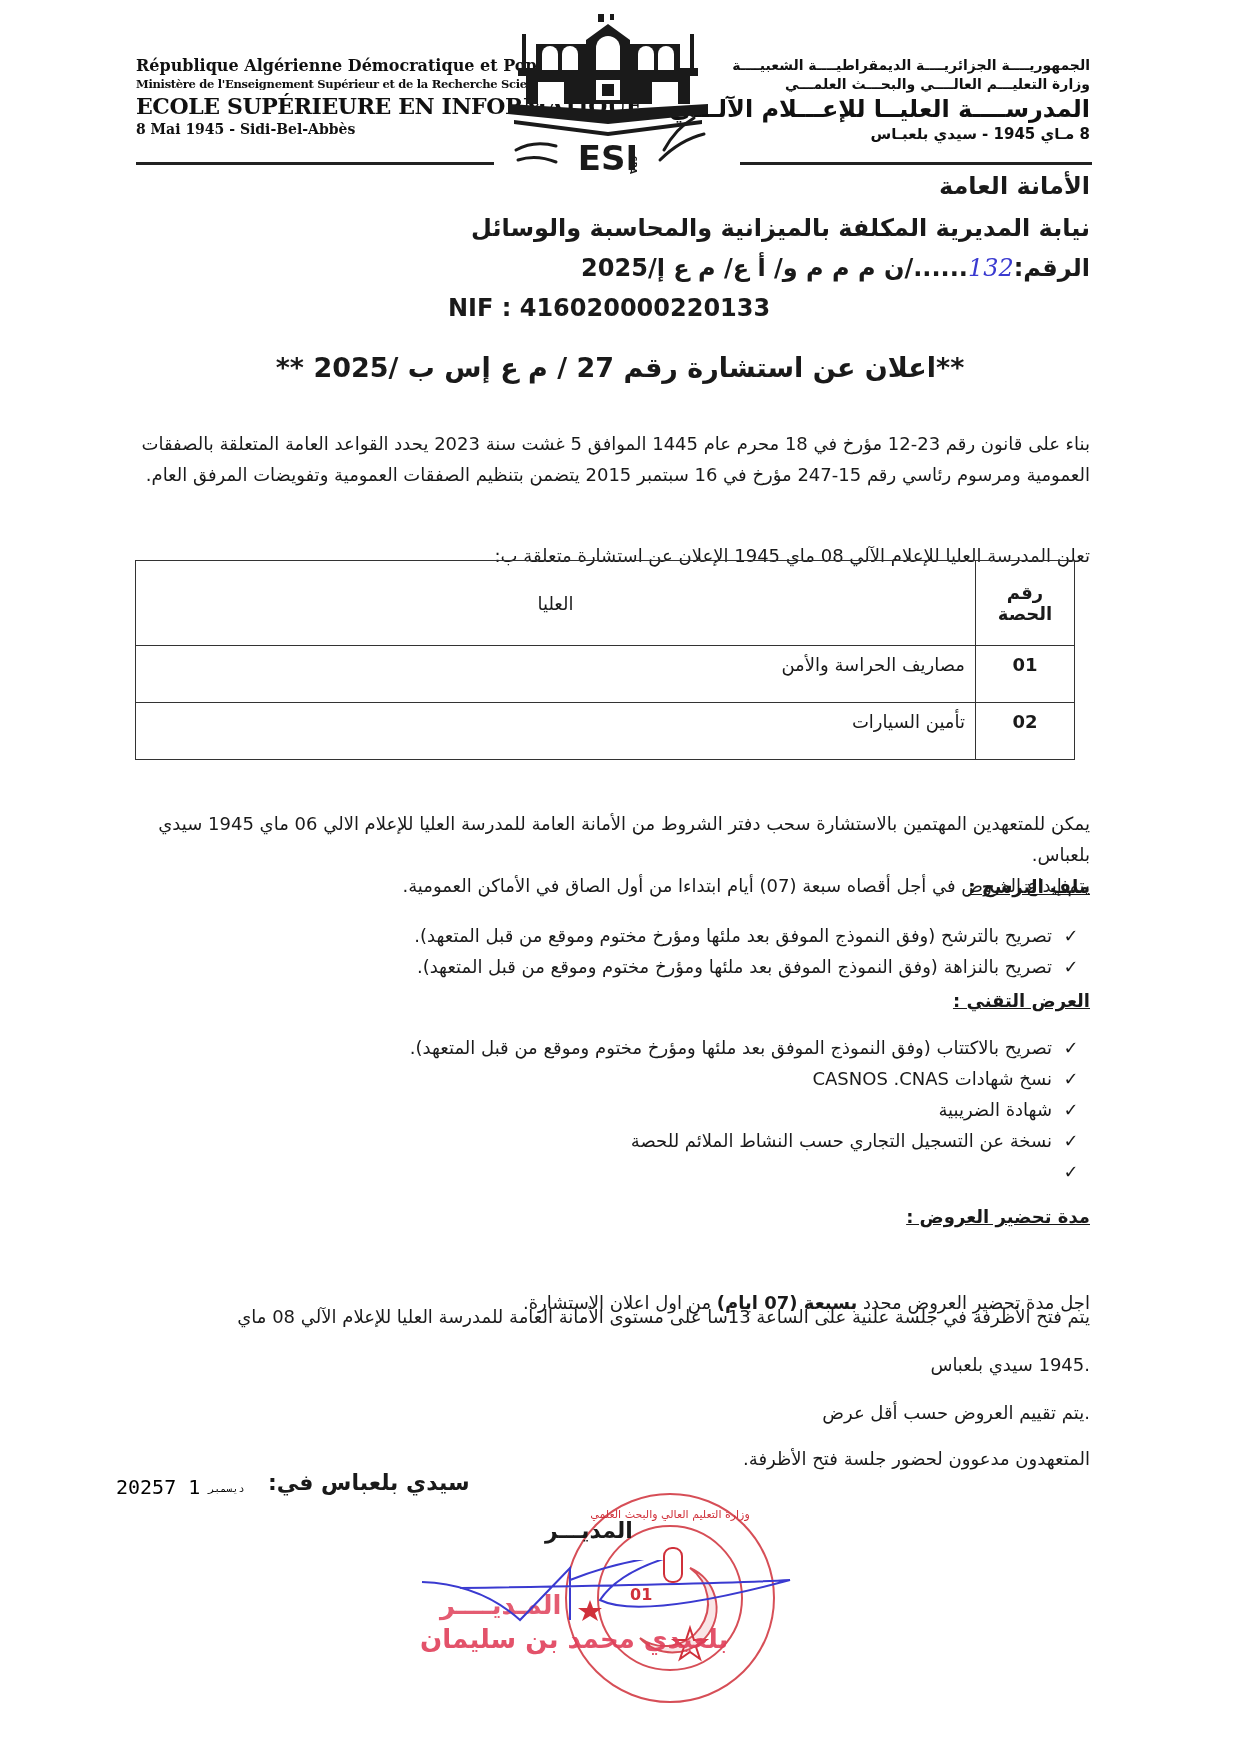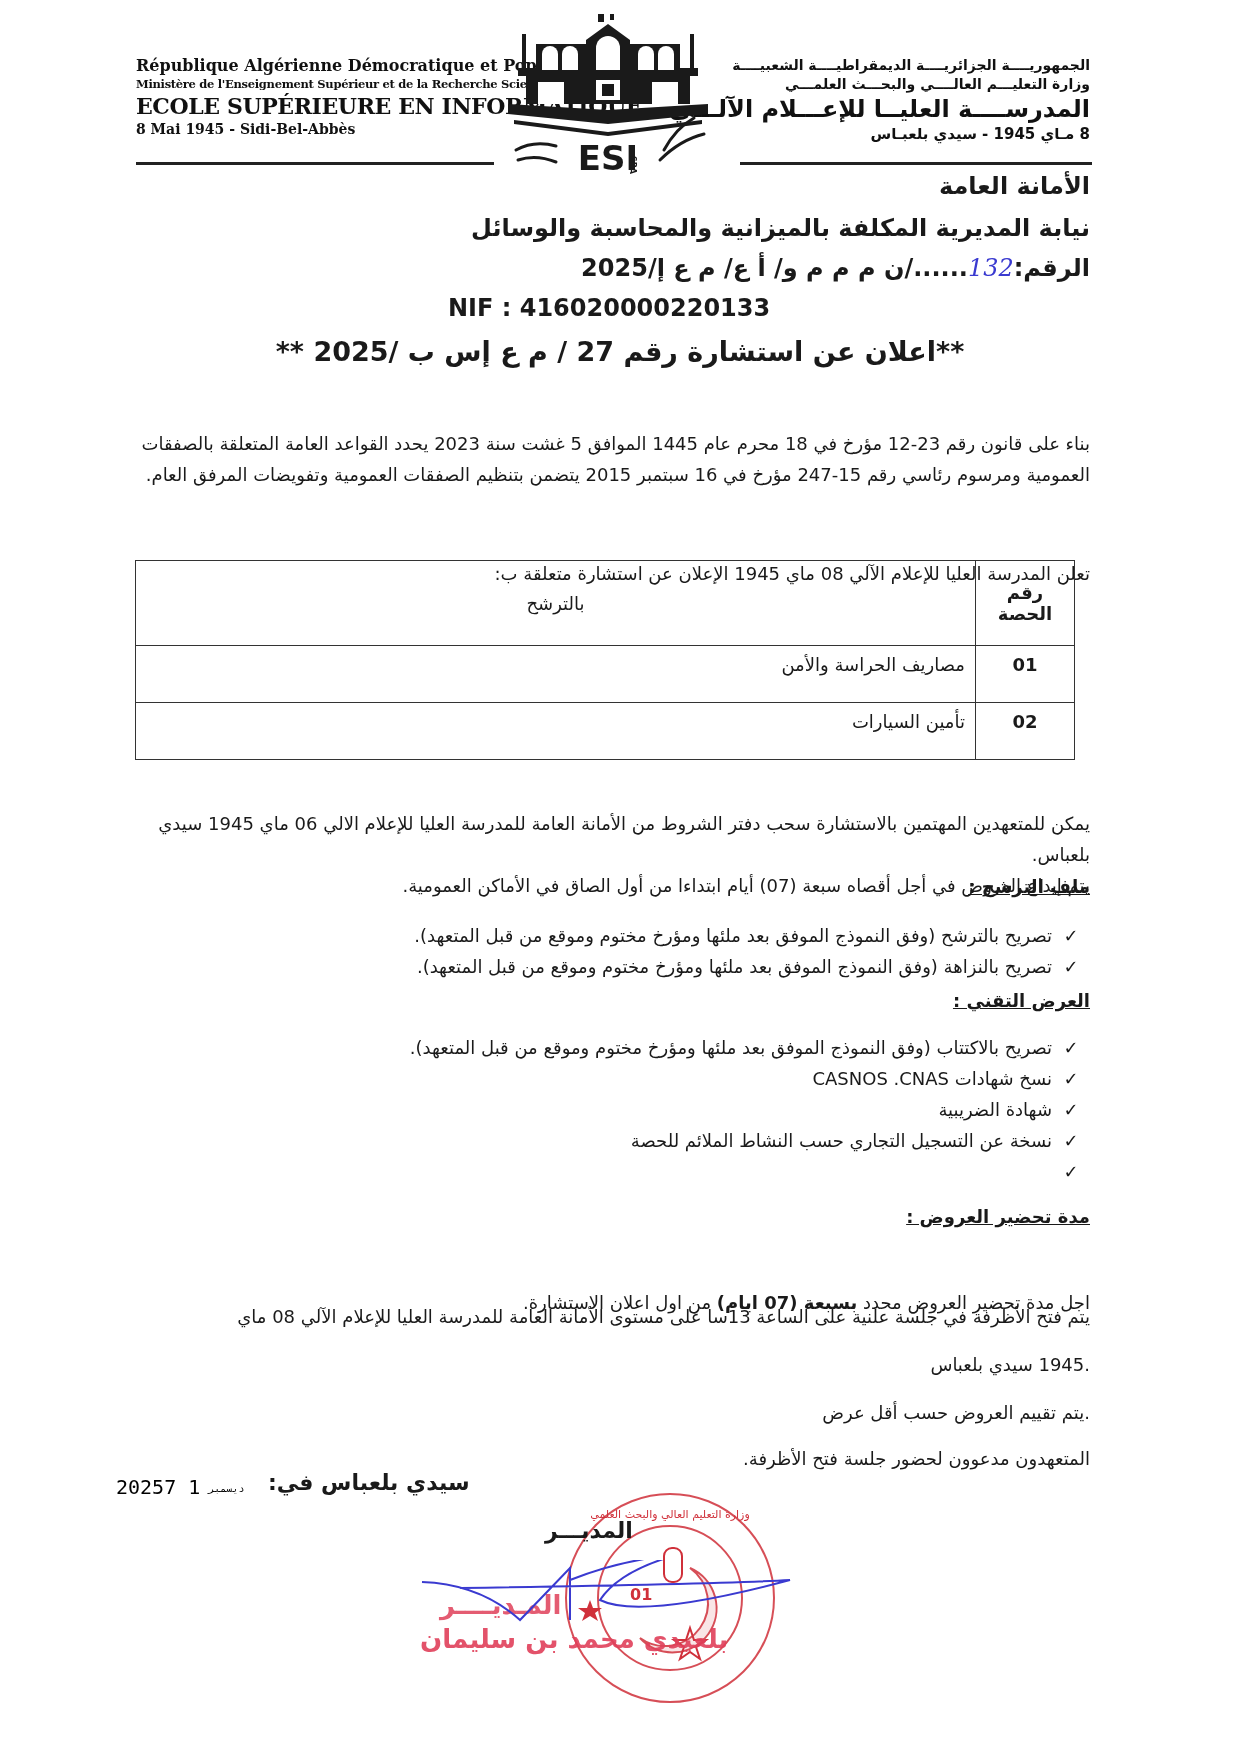--- a/index.html
+++ b/index.html
@@ -18,24 +18,24 @@
     .ar-header .l4 { font-size: 15px; font-weight: bold; line-height: 20px; }
     .hr-left { left: 136px; top: 162px; width: 358px; height: 3px; background: #222; }
     .hr-right { left: 740px; top: 162px; width: 352px; height: 3px; background: #222; }
     .logo { left: 498px; top: 10px; width: 220px; height: 170px; }
     .rtl { direction: rtl; text-align: right; }
     .dept1 { right: 150px; top: 172px; font-size: 24px; font-weight: bold; }
     .dept2 { right: 150px; top: 214px; font-size: 24px; font-weight: bold; }
     .ref { right: 150px; top: 254px; font-size: 24px; font-weight: bold; }
     .ref .hand { color: #3a3ad0; font-family: "DejaVu Serif", serif; font-style: italic; font-weight: normal; }
     .nif { left: 448px; top: 294px; font-size: 24px; font-weight: bold; direction: ltr; }
-    .title { left: 0; width: 1240px; top: 336px; text-align: center; font-size: 27px; font-weight: bold; direction: rtl; }
+    .title { left: 0; width: 1240px; top: 352px; text-align: center; font-size: 27px; font-weight: bold; direction: rtl; }
     .para { right: 150px; width: 960px; font-size: 18px; line-height: 31px; margin-top: 36px; }
     .p1 { top: 392px; }
-    .p2 { top: 522px; }
+    .p2 { top: 504px; }
     table.lots { position: absolute; left: 135px; top: 560px; width: 940px; border-collapse: collapse; direction: rtl; font-size: 18px; }
     table.lots td { border: 1.5px solid #333; padding: 0 10px; }
     table.lots .num { width: 78px; text-align: center; font-weight: bold; }
     table.lots tr.head td { height: 84px; }
     table.lots tr.head .desig { text-align: center; }
     table.lots tr.row td { height: 48px; vertical-align: top; padding-top: 8px; }
     .p3 { top: 772px; }
     .section-head { right: 150px; font-size: 18px; font-weight: bold; text-decoration: underline; direction: rtl; }
     .h1 { top: 876px; }
     .h2 { top: 990px; }
@@ -126,21 +126,21 @@
 
 <div class="abs title">**اعلان عن استشارة رقم 27 / م ع إس ب /2025 **</div>
 
 <div class="abs rtl para p1">بناء على قانون رقم 23-12 مؤرخ في 18 محرم عام 1445 الموافق 5 غشت سنة 2023 يحدد القواعد العامة المتعلقة بالصفقات العمومية          ومرسوم رئاسي رقم 15-247 مؤرخ في 16 سبتمبر 2015 يتضمن بتنظيم الصفقات العمومية وتفويضات المرفق العام.</div>
 <div class="abs rtl para p2">تعلن المدرسة العليا للإعلام الآلي 08 ماي 1945 الإعلان عن استشارة متعلقة ب:</div>
 
 <table class="lots">
   <tbody>
       <tr class="head">
     <td class="num">رقم الحصة</td>
-    <td class="desig">بالترشح</td>
+    <td class="desig">العليا</td>
   </tr>
   <tr class="row">
     <td class="num">01</td>
     <td>مصاريف الحراسة والأمن</td>
   </tr>
   <tr class="row">
     <td class="num">02</td>
     <td>تأمين السيارات</td>
   </tr>
 </tbody>

